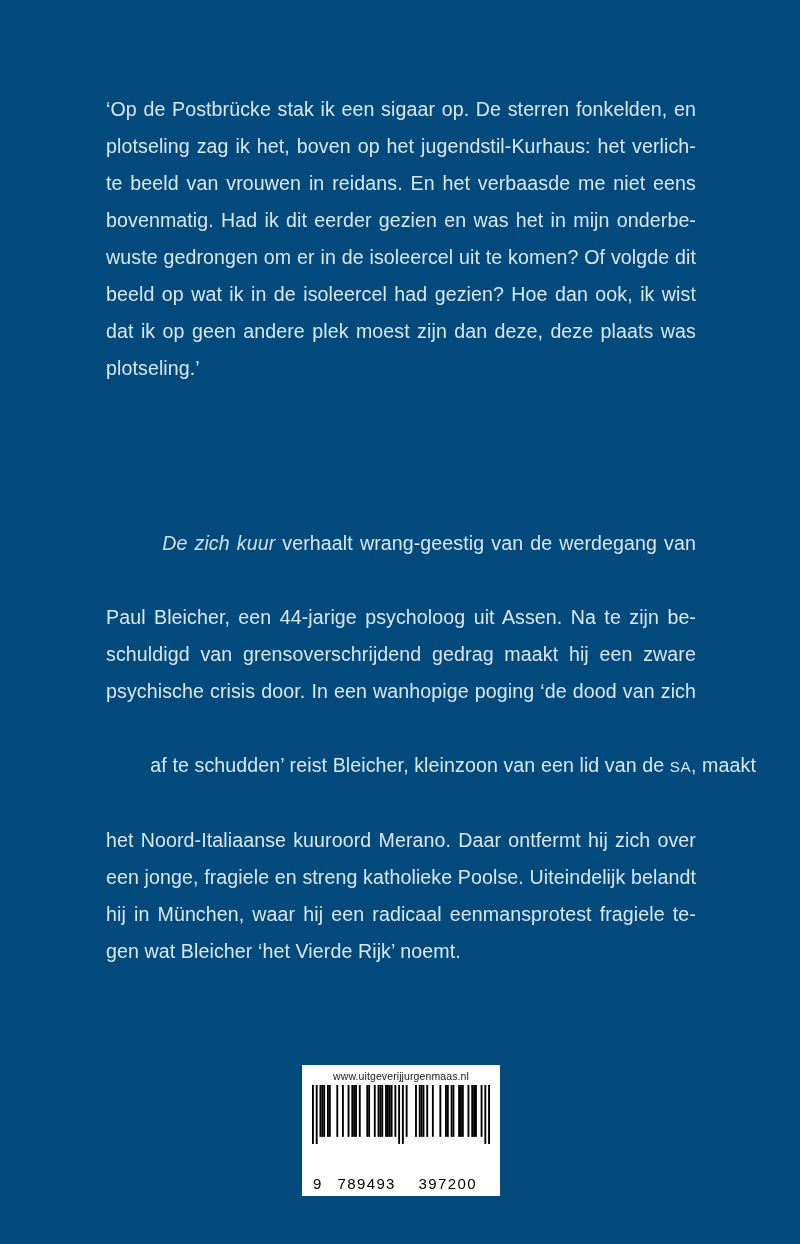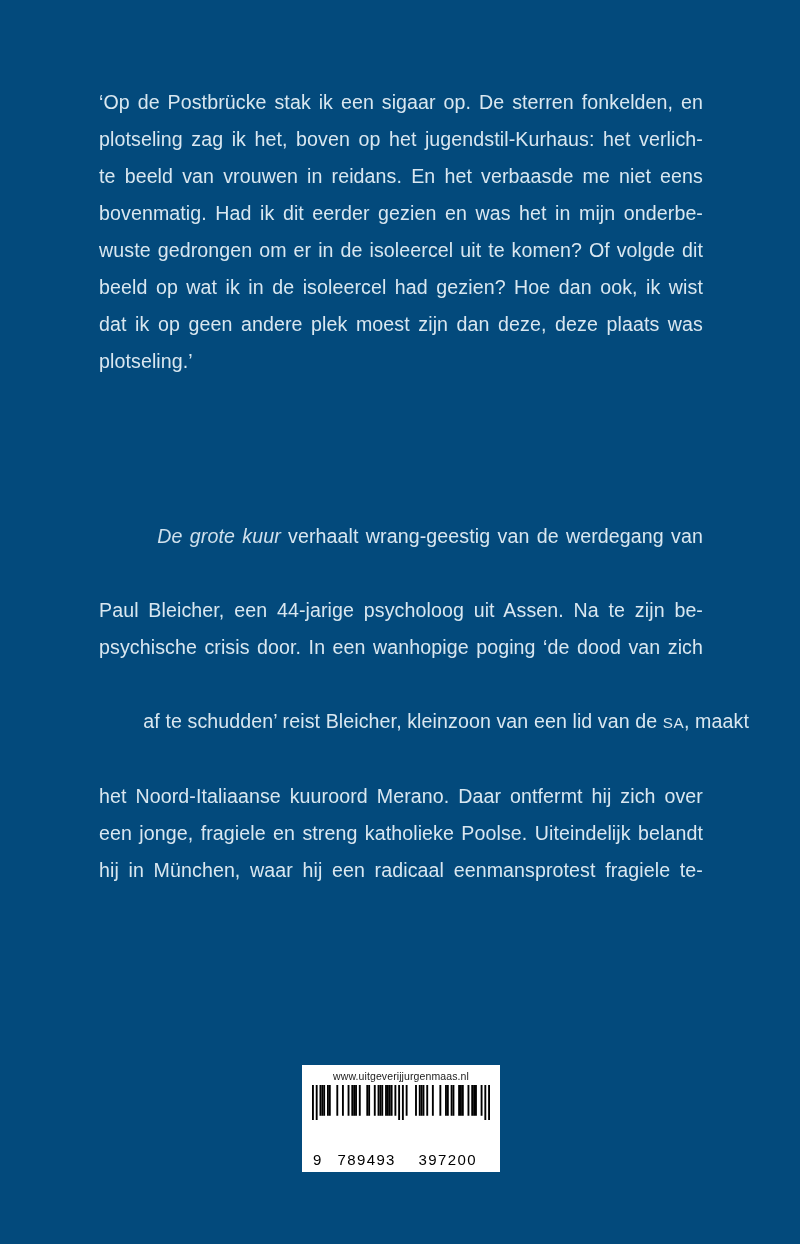--- a/index.html
+++ b/index.html
@@ -30,21 +30,21 @@
   }
 
   .para {
     color: #d9e7f0;
     font-size: 19.6px;
     line-height: 37px;
     text-align: justify;
     text-justify: inter-word;
     letter-spacing: 0.1px;
     font-weight: 300;
-    margin: 4px;
+    margin: 11px;
     -webkit-font-smoothing: antialiased;
   }
 
   .para-quote {
     margin-bottom: 0;
   }
 
   .para-synopsis {
     margin-top: 101px;
   }
@@ -69,21 +69,21 @@
     font-size: 0.78em;
     letter-spacing: 0.4px;
   }
 
   
   .barcode-block {
     position: absolute;
     left: 302px;
     top: 1065px;
     width: 198px;
-    height: 107px;
+    height: 131px;
     background: #ffffff;
     box-sizing: border-box;
     padding: 5px 9px 4px 9px;
     display: flex;
     flex-direction: column;
     align-items: center;
   }
 
   .barcode-url {
     color: #1a1a1a;
@@ -129,30 +129,32 @@
       <span class="ln">te beeld van vrouwen in reidans. En het verbaasde me niet eens</span>
       <span class="ln">bovenmatig. Had ik dit eerder gezien en was het in mijn onderbe-</span>
       <span class="ln">wuste gedrongen om er in de isoleercel uit te komen? Of volgde dit</span>
       <span class="ln">beeld op wat ik in de isoleercel had gezien? Hoe dan ook, ik wist</span>
       <span class="ln">dat ik op geen andere plek moest zijn dan deze, deze plaats was</span>
       <span class="ln last">plotseling.’</span>
     </p>
 
     <p class="para para-synopsis">
       <span class="ln">
-        <span class="title-italic">De grote kuur</span><span> verhaalt wrang-geestig van de werdegang van</span>
+        <span class="title-italic">De zich kuur</span><span> verhaalt wrang-geestig van de werdegang van</span>
       </span>
       <span class="ln">Paul Bleicher, een 44-jarige psycholoog uit Assen. Na te zijn be-</span>
+      <span class="ln">schuldigd van grensoverschrijdend gedrag maakt hij een zware</span>
       <span class="ln">psychische crisis door. In een wanhopige poging ‘de dood van zich</span>
       <span class="ln">
         <span>af te schudden’ reist Bleicher, kleinzoon van een lid van de </span><span class="smallcaps">SA</span><span>, maakt</span>
       </span>
       <span class="ln">het Noord-Italiaanse kuuroord Merano. Daar ontfermt hij zich over</span>
       <span class="ln">een jonge, fragiele en streng katholieke Poolse. Uiteindelijk belandt</span>
       <span class="ln">hij in München, waar hij een radicaal eenmansprotest fragiele te-</span>
+      <span class="ln last">gen wat Bleicher ‘het Vierde Rijk’ noemt.</span>
     </p>
 
   </div>
 
   <div class="barcode-block">
     <div class="barcode-url">www.uitgeverijjurgenmaas.nl</div>
     <svg class="barcode-bars" viewBox="0 0 178 66" preserveAspectRatio="none">
       <rect x="0" y="0" width="178" height="66" fill="#ffffff"></rect>
       <g fill="#000000" id="bars-group">
           <rect x="0.000" y="0" width="1.874" height="66"></rect>

